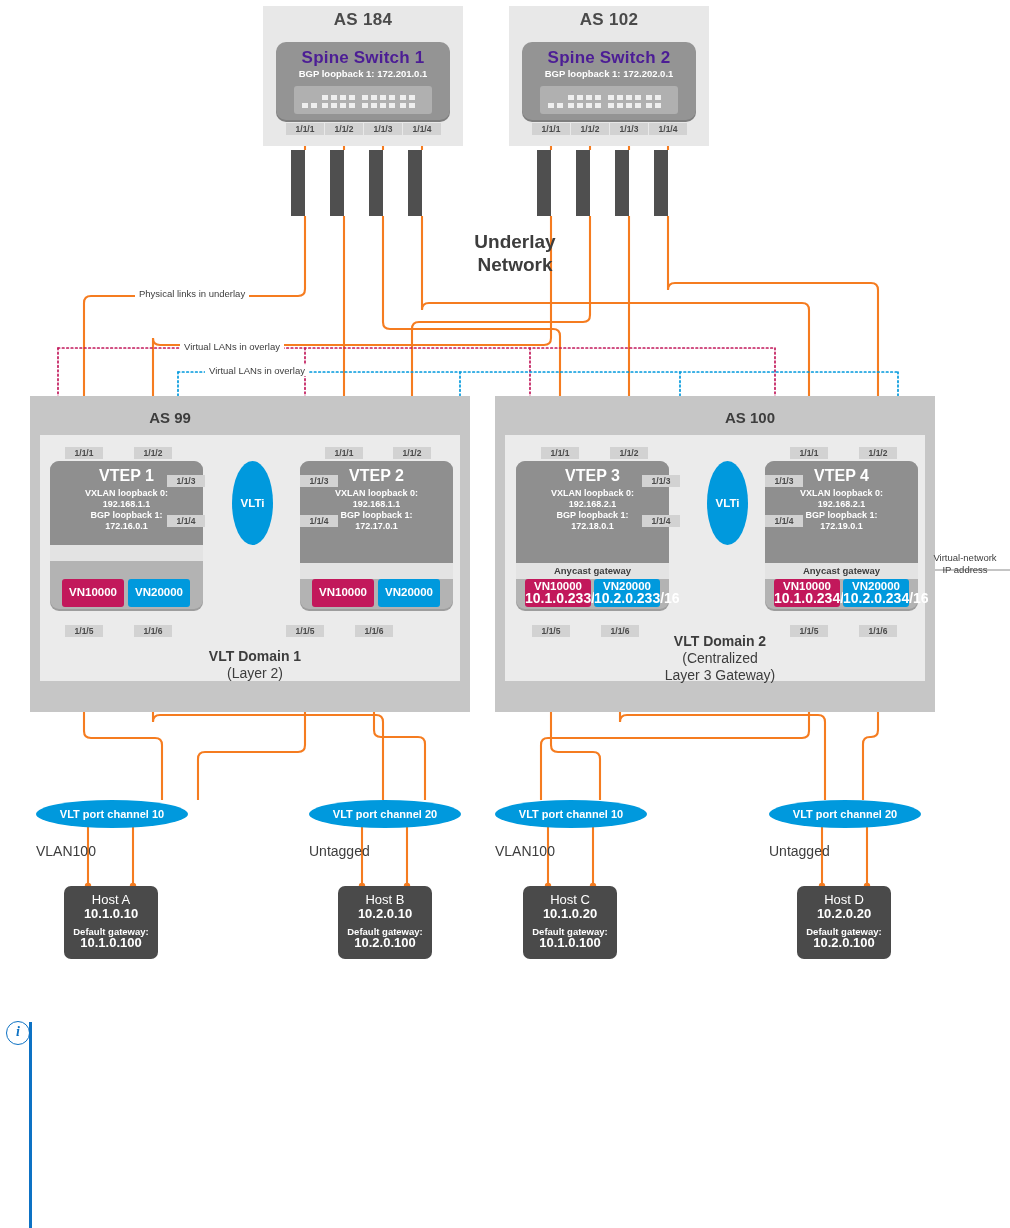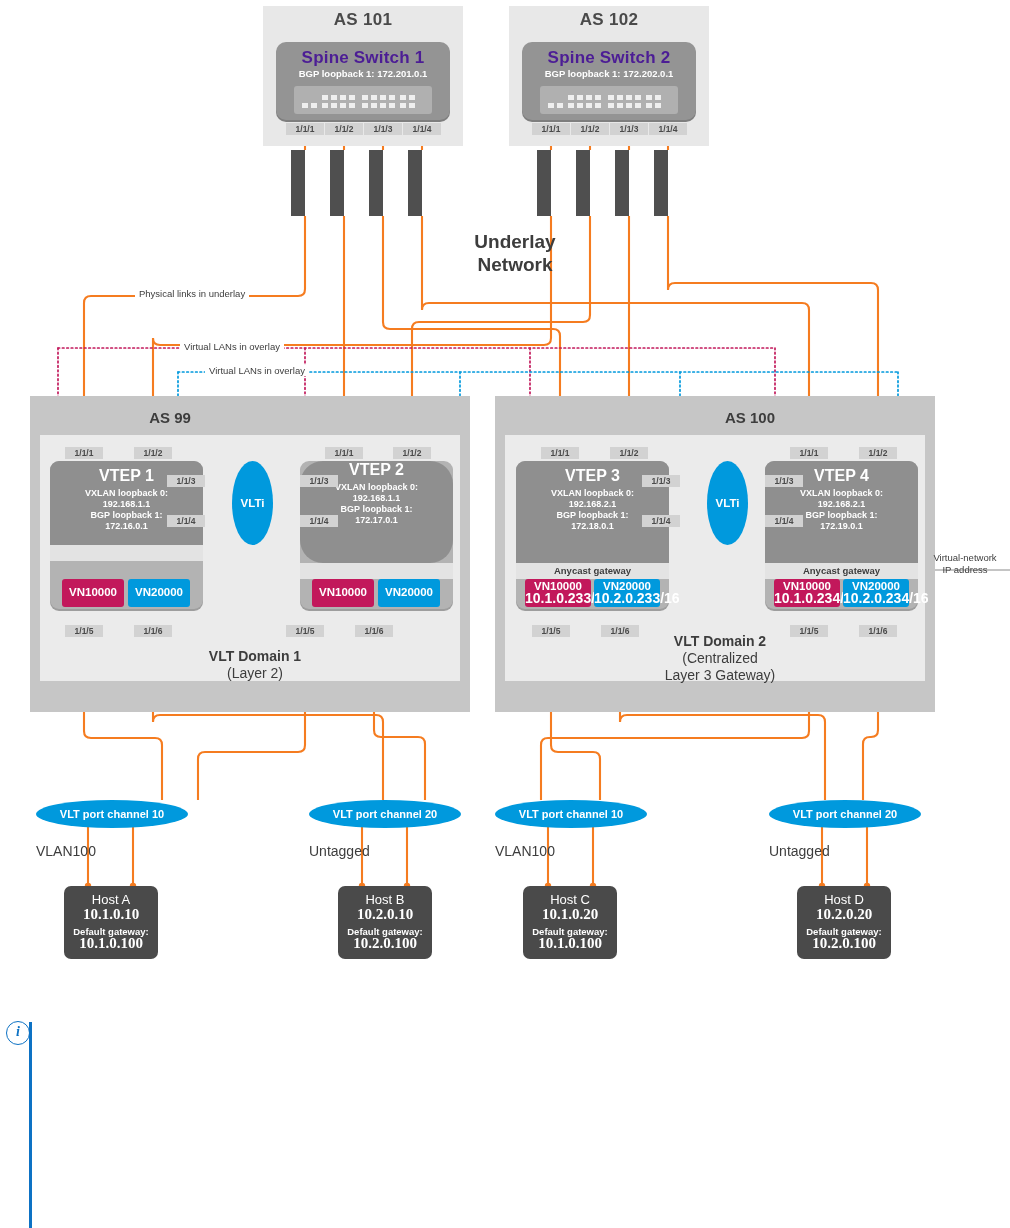--- a/index.html
+++ b/index.html
@@ -63,21 +63,21 @@
   .callout{font-size:9.5px;color:#3d3d3d;text-align:center;line-height:12px;}
 
   
   .pc{background:#0099dd;border-radius:50%;color:#fff;font-size:11px;font-weight:bold;
       text-align:center;}
   .vlan-lbl{font-size:14px;color:#3d3d3d;text-align:left;}
 
   
   .host{background:#4a4a4a;border-radius:7px;color:#fff;text-align:center;}
   .host-name{font-size:13px;line-height:16px;}
-  .host-ip{font-size:15px;font-weight:bold;line-height:12px;font-family:Liberation Serif, serif;}
+  .host-ip{font-size:13px;font-weight:bold;line-height:12px;}
   .host-gw{font-size:9.5px;font-weight:bold;line-height:11px;margin-top:6px;}
 
   
   .note-bar{background:#0d72c4;width:3px;}
   .note-icon{width:22px;height:22px;border:1.6px solid #0d72c4;border-radius:50%;
              color:#0d72c4;font-size:14px;font-style:italic;font-weight:bold;
              text-align:center;line-height:20px;font-family:"Liberation Serif",serif;}
 </style>
 </head>
 <body>
@@ -202,21 +202,21 @@
       <circle cx="407" cy="886" r="3.2" fill="#F57C20"></circle>
     <circle cx="548" cy="886" r="3.2" fill="#F57C20"></circle>
       <circle cx="593" cy="886" r="3.2" fill="#F57C20"></circle>
     <circle cx="822" cy="886" r="3.2" fill="#F57C20"></circle>
       <circle cx="867" cy="886" r="3.2" fill="#F57C20"></circle>
 
     <path class="lead" d="M862,597 L913,570 L1010,570"></path>
   </svg>
 
   <div class="abs as-panel" style="left:263px;top:6px;width:200px;height:140px;"></div>
-  <div class="abs as-title" style="left:263px;top:10px;width:200px;">AS 101</div>
+  <div class="abs as-title" style="left:263px;top:10px;width:200px;">AS 184</div>
 
   <div class="abs switch" style="left:276px;top:42px;width:174px;height:78px;">
     <div class="switch-name" style="margin-top:6px;">Spine Switch 1</div>
     <div class="switch-sub">BGP loopback 1: 172.201.0.1</div>
     <div class="faceplate" style="position:absolute;left:18px;top:44px;width:138px;height:28px;">
       <div class="led" style="left:28px;top:9px;"></div>
         <div class="led" style="left:37px;top:9px;"></div>
       <div class="led" style="left:46px;top:9px;"></div>
         <div class="led" style="left:55px;top:9px;"></div>
       <div class="led" style="left:68px;top:9px;"></div>
@@ -342,21 +342,21 @@
   <div class="abs port" style="left:167px;top:475px;width:38px;">1/1/3</div>
   <div class="abs port" style="left:167px;top:515px;width:38px;">1/1/4</div>
   <div class="abs port" style="left:65px;top:625px;width:38px;">1/1/5</div>
   <div class="abs port" style="left:134px;top:625px;width:38px;">1/1/6</div>
 
   <div class="abs vlti" style="left:232px;top:461px;width:41px;height:84px;line-height:84px;">VLTi</div>
 
   <div class="abs port" style="left:325px;top:447px;width:38px;">1/1/1</div>
   <div class="abs port" style="left:393px;top:447px;width:38px;">1/1/2</div>
   <div class="abs vtep" style="left:300px;top:461px;width:153px;height:148px;">
-    <div class="vtep-head" style="height:102px;box-sizing:border-box;border-radius:23px;">
+    <div class="vtep-head" style="height:102px;padding-top:6px;box-sizing:border-box;">
       <div class="vtep-name">VTEP 2</div>
       <div class="vtep-sub" style="margin-top:3px;">VXLAN loopback 0:</div>
       <div class="vtep-sub">192.168.1.1</div>
       <div class="vtep-sub">BGP loopback 1:</div>
       <div class="vtep-sub">172.17.0.1</div>
     </div>
     <div class="anycast" style="height:16px;line-height:16px;"></div>
     <div class="abs vn" style="left:12px;top:118px;width:62px;height:28px;background:#C2185B;padding-top:1px;box-sizing:border-box;">
       <div class="vn-name" style="margin-top:6px;">VN10000</div>
       <div class="vn-ip"></div>

